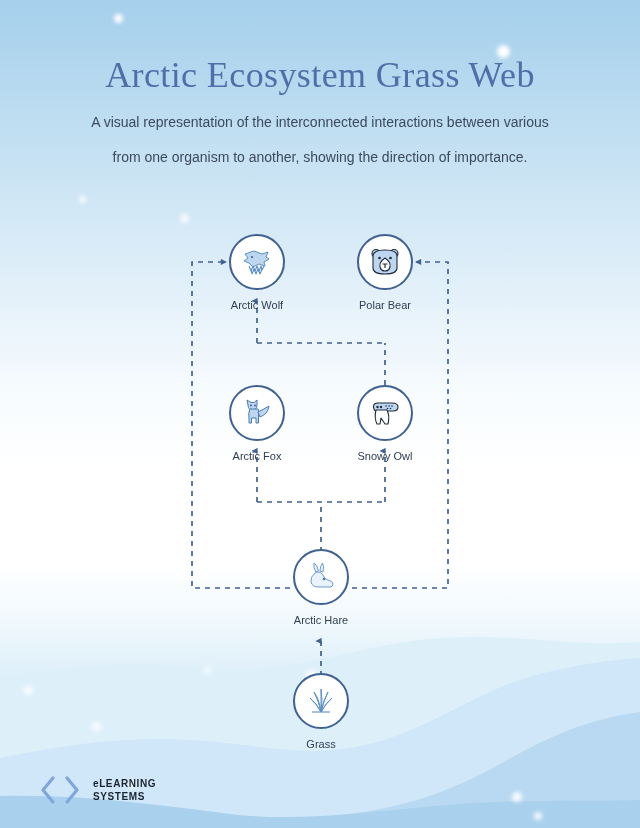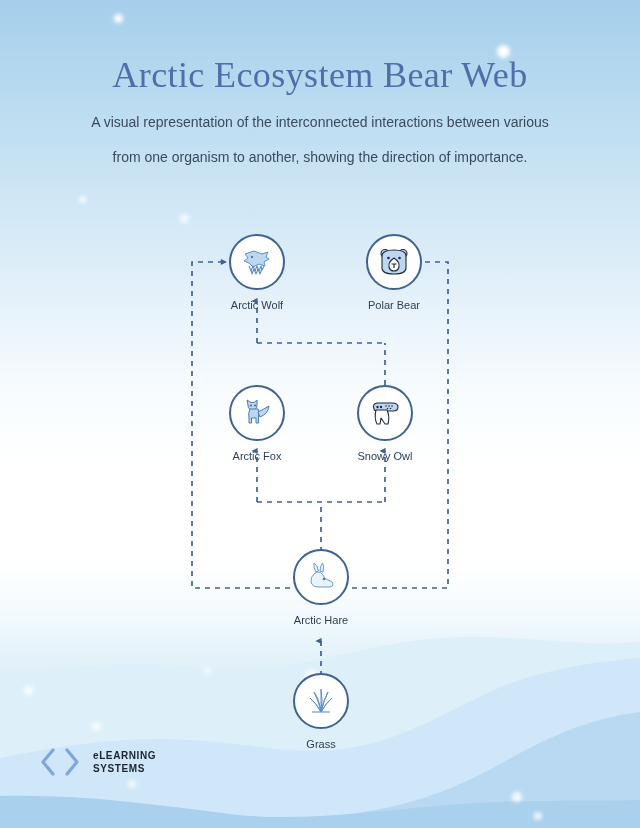--- a/index.html
+++ b/index.html
@@ -54,21 +54,21 @@
     display:flex;align-items:center;justify-content:center;
     margin:0 auto;
     box-sizing:border-box;
   }
   .node-label{
     font-family:Liberation Sans, sans-serif;
     font-size:11px;color:#2f3e52;margin-top:9px;white-space:nowrap;
   }
 
   
-  .footer{position:absolute;left:38px;bottom:50px;display:flex;align-items:center;gap:11px;}
+  .footer{position:absolute;left:38px;bottom:22px;display:flex;align-items:center;gap:11px;}
   .logo-mark{display:block;}
   .logo-text{
     font-size:10px;font-weight:bold;color:#1b2430;line-height:13px;
     letter-spacing:.6px;
   }
 </style>
 </head>
 <body>
 
 <div id="page">
@@ -98,21 +98,21 @@
   <div class="snow" style="left:306px;top:670px;width:11px;height:11px;opacity:.9"></div>
   <div class="snow" style="left:24px;top:686px;width:9px;height:9px;opacity:.85"></div>
   <div class="snow" style="left:92px;top:722px;width:9px;height:9px;opacity:.8"></div>
   <div class="snow" style="left:128px;top:780px;width:8px;height:8px;opacity:.8"></div>
 
   <div class="snow" style="left:512px;top:792px;width:10px;height:10px;opacity:.9"></div>
   <div class="snow" style="left:534px;top:812px;width:8px;height:8px;opacity:.85"></div>
   <div class="snow" style="left:204px;top:667px;width:7px;height:7px;opacity:.7"></div>
 
   <div class="header">
-    <h1 class="title">Arctic Ecosystem Bear Web</h1>
+    <h1 class="title">Arctic Ecosystem Grass Web</h1>
     <p class="subtitle">
       <span>A visual representation of the interconnected interactions between various</span><br>
       <br>
       <span>from one organism to another, showing the direction of importance.</span><br>
     </p>
   </div>
 
   <div class="diagram">
 
     <svg class="edges" width="640" height="828" viewBox="0 0 640 828">
@@ -154,21 +154,21 @@
             <path d="M5 9 L14 6 L22 9 L28 7 L26 12 L29 14 L24 17 L25 21 L19 19 L13 22 L9 18 L4 16 L8 13 Z"></path>
             <path d="M9 21 L11 26 L13 21 L15 26 L17 21 L19 26 L21 21 L22 25 L24 21" fill="none" stroke-width="1.1"></path>
             <path d="M11 24 L12 29 L14 24 L16 29 L18 24 L20 29 L22 24" fill="none" stroke-width="1.1"></path>
           </g>
           <circle cx="12" cy="12" r="1.1" fill="#3f6293"></circle>
         </svg>
       </div>
       <div class="node-label">Arctic Wolf</div>
     </div>
 
-    <div class="node" style="left:334px;top:234px;width:120px;">
+    <div class="node" style="left:325px;top:234px;width:120px;">
       <div class="node-circle">
         <svg width="34" height="34" viewBox="0 0 34 34">
           <g fill="#bdd7f0" stroke="#1d2a38" stroke-width="1.1" stroke-linejoin="round">
             <circle cx="8" cy="8.5" r="4"></circle>
             <circle cx="26" cy="8.5" r="4"></circle>
             <path d="M5 11 L5 23 Q5 29 17 29 Q29 29 29 23 L29 11 Q29 5 17 5 Q5 5 5 11 Z"></path>
             <path d="M17 13 Q11 17 12 22 Q13 26 17 26 Q21 26 22 22 Q23 17 17 13 Z" fill="#ffffff"></path>
           </g>
           <circle cx="11.5" cy="13" r="1.3" fill="#1d2a38"></circle>
           <circle cx="22.5" cy="13" r="1.3" fill="#1d2a38"></circle>

